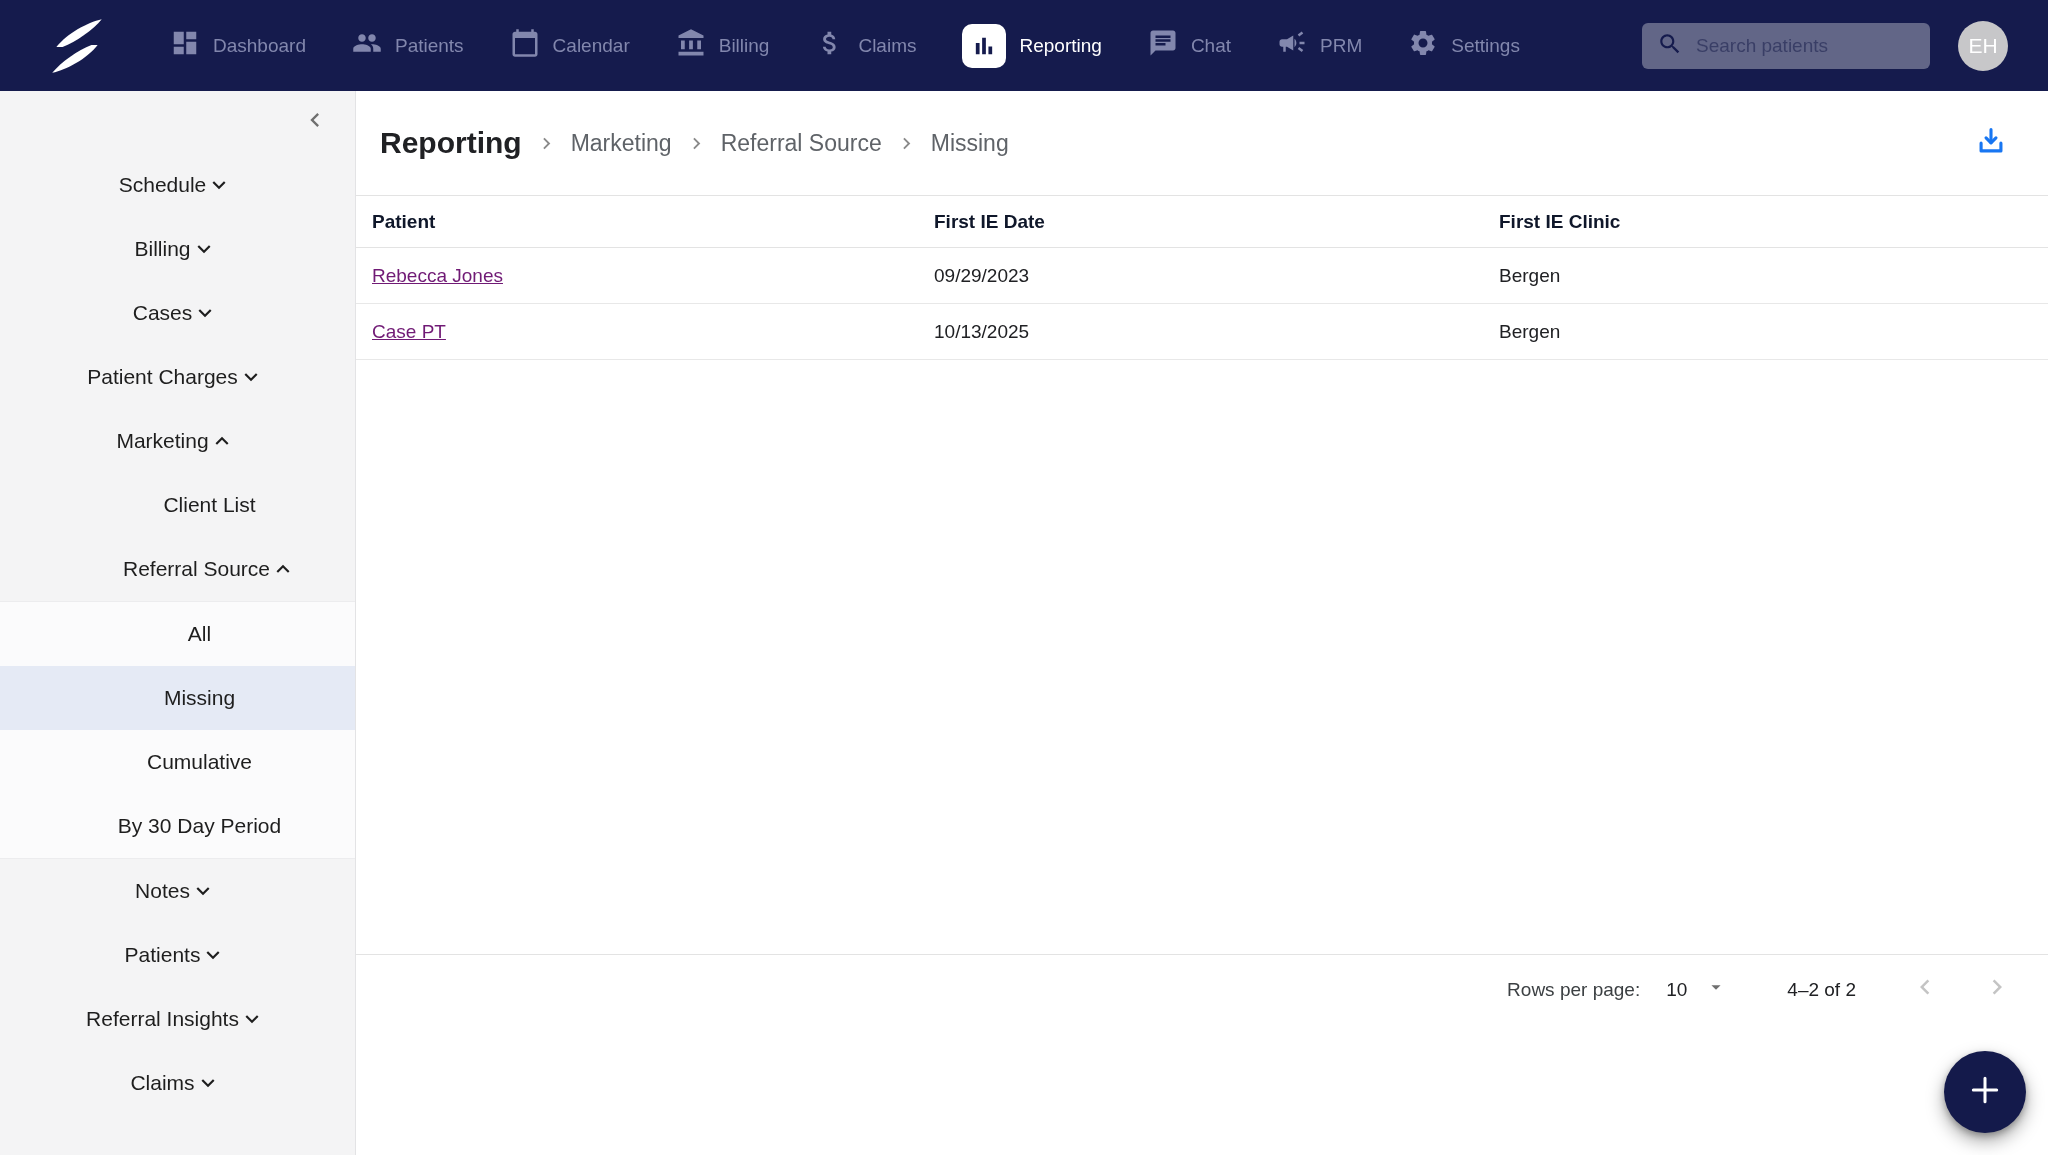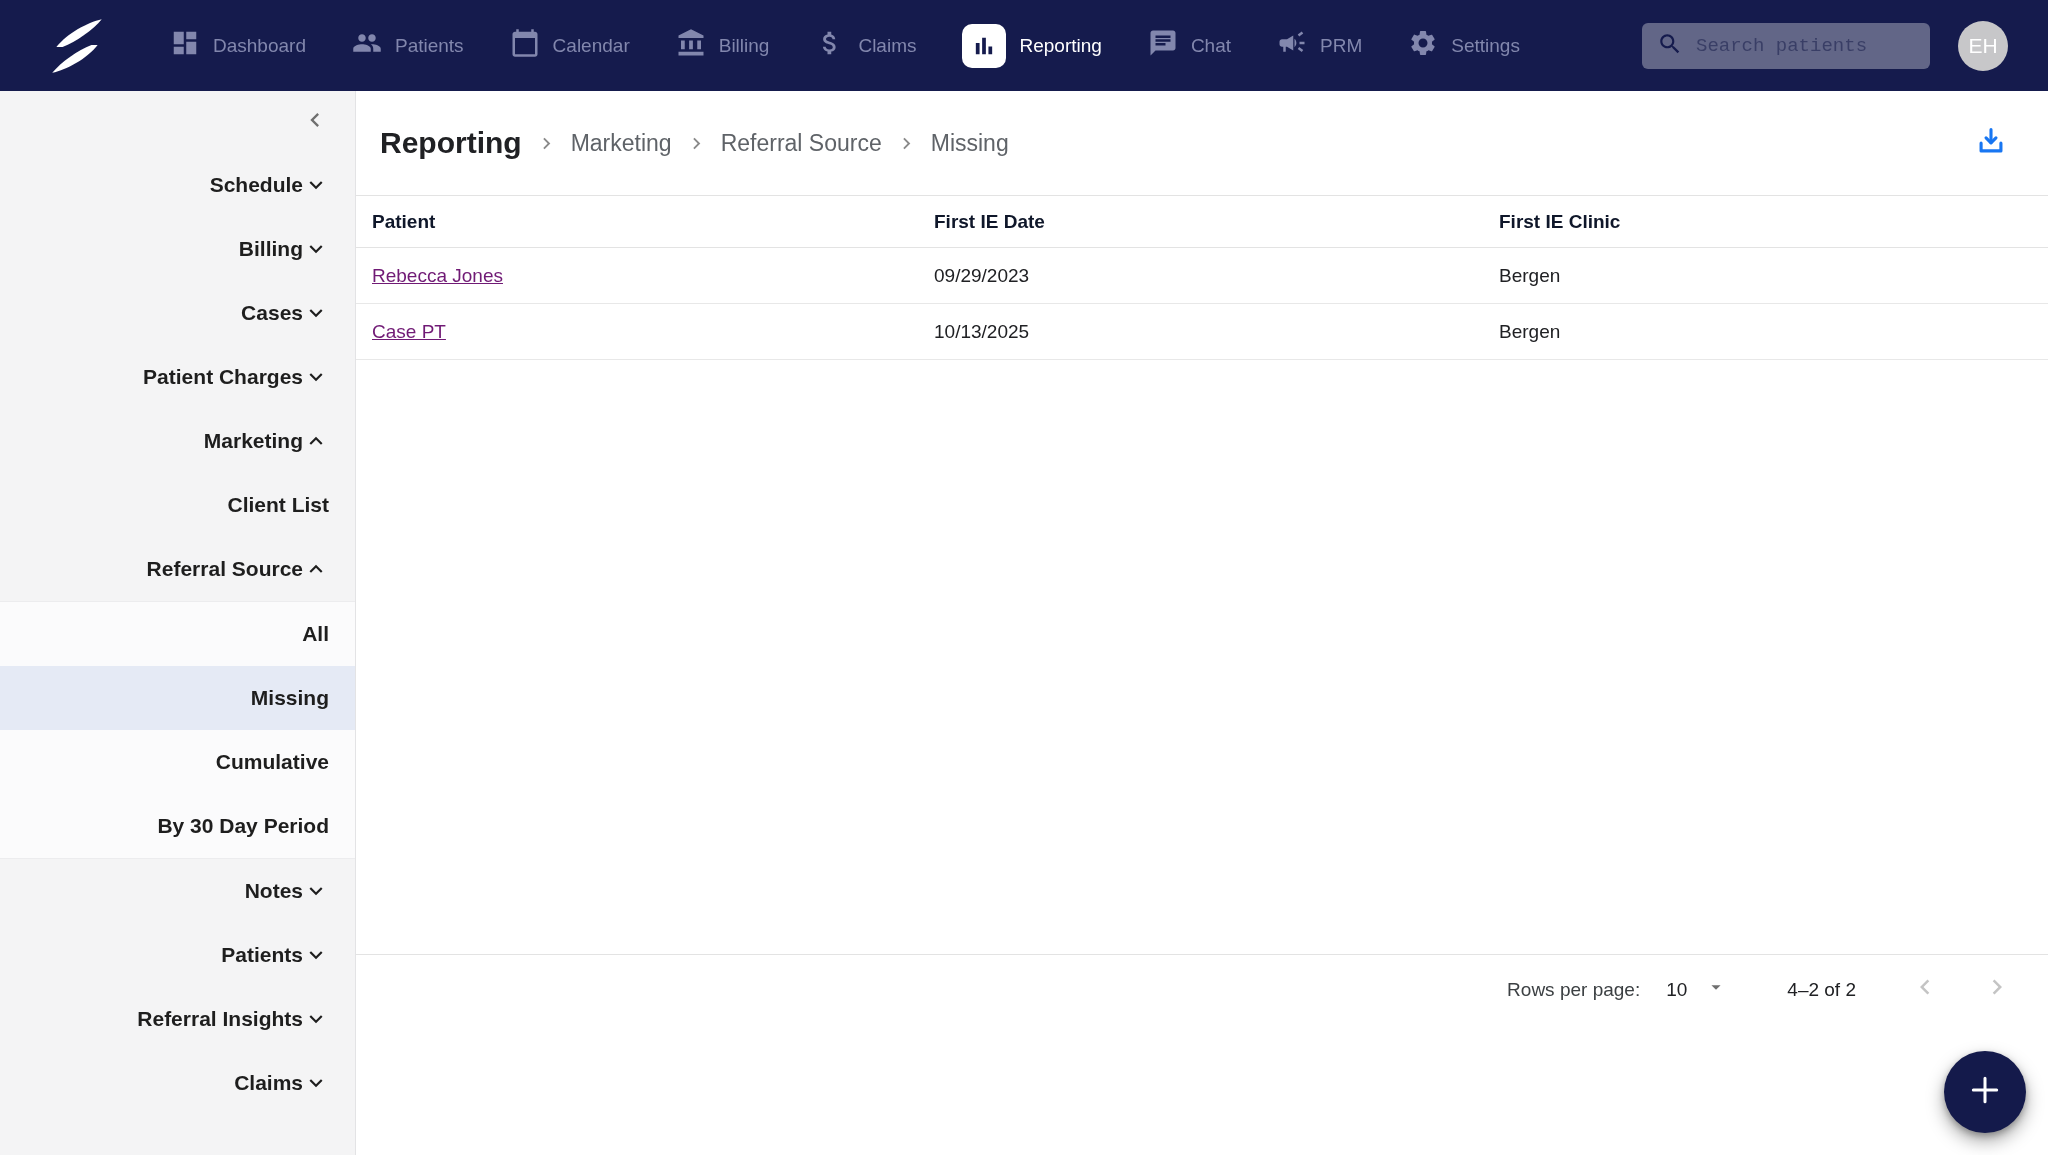--- a/index.html
+++ b/index.html
@@ -11,33 +11,33 @@
   .logo { width: 70px; display: flex; align-items: center; justify-content: center; }
   .nav-items { display: flex; align-items: center; gap: 46px; margin-left: 58px; }
   .nav-item { display: flex; align-items: center; gap: 13px; color: #8287ad; font-size: 19px; cursor: pointer; white-space: nowrap; }
   .nav-item svg { width: 30px; height: 30px; fill: currentColor; flex: none; }
   .nav-item.active { color: #ffffff; }
   .active-tile { width: 44px; height: 44px; background: #ffffff; border-radius: 10px; display: flex; align-items: center; justify-content: center; flex: none; }
   .active-tile svg { width: 28px; height: 28px; fill: #151b4d; }
   .nav-spacer { flex: 1; }
   .search-box { display: flex; align-items: center; gap: 13px; width: 288px; height: 46px; background: rgba(255,255,255,0.33); border-radius: 6px; padding: 0 15px; }
   .search-box svg { width: 26px; height: 26px; fill: #151b4d; flex: none; }
-  .search-box input { background: transparent; border: none; outline: none; font-size: 19px; color: #10164a; width: 100%; font-family: Liberation Mono, monospace; }
+  .search-box input { background: transparent; border: none; outline: none; font-size: 19px; color: #10164a; width: 100%; font-family: Liberation Sans, sans-serif; }
   .search-box input::placeholder { color: rgba(24,30,75,0.55); }
   .avatar { width: 50px; height: 50px; border-radius: 50%; background: #c7c7c9; color: #ffffff; display: flex; align-items: center; justify-content: center; font-size: 21px; font-weight: 500; margin-left: 28px; cursor: pointer; flex: none; }
 
   
   .layout { display: flex; height: 1064px; }
 
   
   .sidebar { width: 356px; background: #f4f4f5; border-right: 1px solid #e3e3e5; flex: none; }
   .collapse-row { height: 62px; display: flex; align-items: center; justify-content: flex-end; padding-right: 26px; }
   .collapse-btn { cursor: pointer; display: flex; }
   .collapse-btn svg { width: 28px; height: 28px; fill: #6f6f6f; }
-  .side-item { height: 64px; display: flex; align-items: center; justify-content: flex-end; padding: 0 26px 0 22px; font-size: 21px; font-weight: 700; color: #1e1e1e; cursor: pointer; }
+  .side-item { height: 64px; display: flex; align-items: center; justify-content: center; padding: 0 26px 0 22px; font-size: 21px; font-weight: 400; color: #1e1e1e; cursor: pointer; }
   .side-item .chev { display: flex; }
   .side-item .chev svg { width: 26px; height: 26px; fill: #1e1e1e; }
   .side-item.lvl1 { padding-left: 46px; margin-left: 44px; }
   .subgroup { background: #fbfbfc; border-top: 1px solid #ececee; border-bottom: 1px solid #ececee; }
   .side-item.lvl2 { padding-left: 70px; height: 64px; }
   .side-item.lvl2.selected { background: #e5eaf5; }
 
   
   .main { flex: 1; display: flex; flex-direction: column; background: #ffffff; min-width: 0; }
   .breadcrumb-row { height: 104px; display: flex; align-items: center; padding: 0 40px 0 24px; flex: none; }

